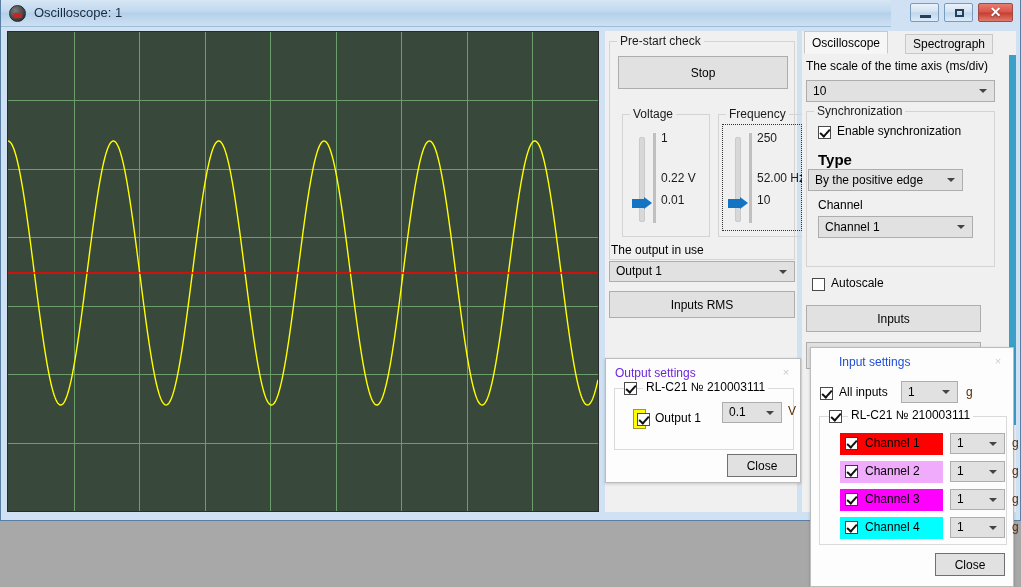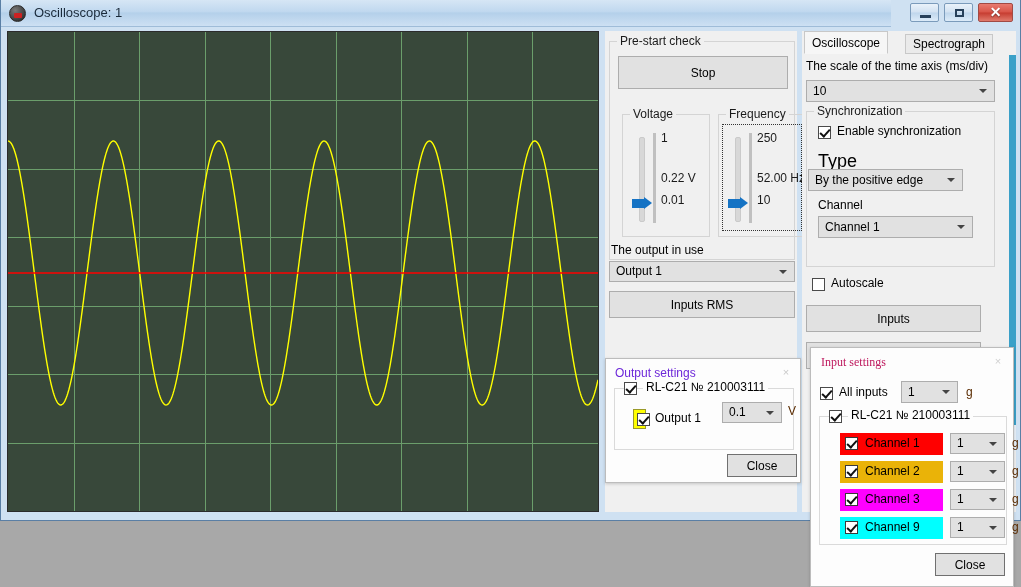--- a/index.html
+++ b/index.html
@@ -261,21 +261,21 @@
     border: solid #111;
     border-width: 0 2px 2px 0;
     transform: rotate(42deg);
   }
   .chk > .ctext {
     position: absolute; left: 19px; top: -2px;
     font-size: 12px; white-space: nowrap;
   }
 
   #chk-enable-sync { left: 11px; top: 14px; }
-  #lbl-sync-type { position: absolute; left: 11px; top: 39px; font-size: 18px; }
+  #lbl-sync-type { position: absolute; left: 11px; top: 39px; font-size: 15px; font-weight: bold; }
   #combo-sync-type { left: 1px; top: 57px; width: 155px; height: 22px; line-height: 20px; }
   #lbl-sync-channel { position: absolute; left: 11px; top: 86px; font-size: 12px; }
   #combo-sync-channel { left: 11px; top: 104px; width: 155px; height: 22px; line-height: 20px; }
 
   #chk-autoscale { left: 10px; top: 247px; }
 
   .big-btn {
     position: absolute; left: 4px;
     width: 175px; height: 27px;
     background: #e1e1e1; border: 1px solid #adadad;
@@ -348,22 +348,22 @@
 
   
   #dlg-input {
     position: absolute; left: 809px; top: 347px;
     width: 204px; height: 240px;
     background: #fdfdfd;
     border: 1px solid #bcbcbc;
     box-shadow: 0 1px 3px rgba(0,0,0,.18);
   }
   #dlg-input-title {
-    position: absolute; left: 10px; top: 7px;
-    font-size: 12px; color: #be185d; font-family: Liberation Serif, serif;
+    position: absolute; left: 28px; top: 7px;
+    font-size: 12px; color: #1d4ed8;
   }
   #dlg-input-x {
     position: absolute; right: 7px; top: 6px;
     width: 16px; height: 14px;
     font-size: 11px; color: #d0d0d0;
     text-align: center; line-height: 14px;
     cursor: pointer;
   }
   #chk-all-inputs { left: 9px; top: 39px; }
   #combo-all-inputs {
@@ -595,21 +595,21 @@
               <span class="box"></span>
               <span class="ctext" style="color: rgb(0, 0, 0);">Channel 1</span>
             </div>
             <div class="combo ch-combo">
               <span class="combo-text">1</span>
               <span class="combo-arrow"></span>
             </div>
             <span class="ch-unit" style="color: rgb(90, 43, 0);">g</span>
           </div>
           <div class="ch-row" style="top: 44px;">
-            <div class="ch-chip" style="background: #eab308; padding-left: 20px;">
+            <div class="ch-chip" style="background: #f0abfc; padding-left: 20px;">
               <span class="box"></span>
               <span class="ctext" style="color: rgb(0, 0, 0);">Channel 2</span>
             </div>
             <div class="combo ch-combo">
               <span class="combo-text">1</span>
               <span class="combo-arrow"></span>
             </div>
             <span class="ch-unit" style="color: rgb(90, 43, 0);">g</span>
           </div>
           <div class="ch-row" style="top: 72px;">
@@ -619,21 +619,21 @@
             </div>
             <div class="combo ch-combo">
               <span class="combo-text">1</span>
               <span class="combo-arrow"></span>
             </div>
             <span class="ch-unit" style="color: rgb(90, 43, 0);">g</span>
           </div>
           <div class="ch-row" style="top: 100px;">
             <div class="ch-chip" style="background: rgb(0, 255, 255);">
               <span class="box"></span>
-              <span class="ctext" style="color: rgb(0, 0, 0);">Channel 9</span>
+              <span class="ctext" style="color: rgb(0, 0, 0);">Channel 4</span>
             </div>
             <div class="combo ch-combo">
               <span class="combo-text">1</span>
               <span class="combo-arrow"></span>
             </div>
             <span class="ch-unit" style="color: rgb(90, 43, 0);">g</span>
           </div>
         </div>
     </div>
 

